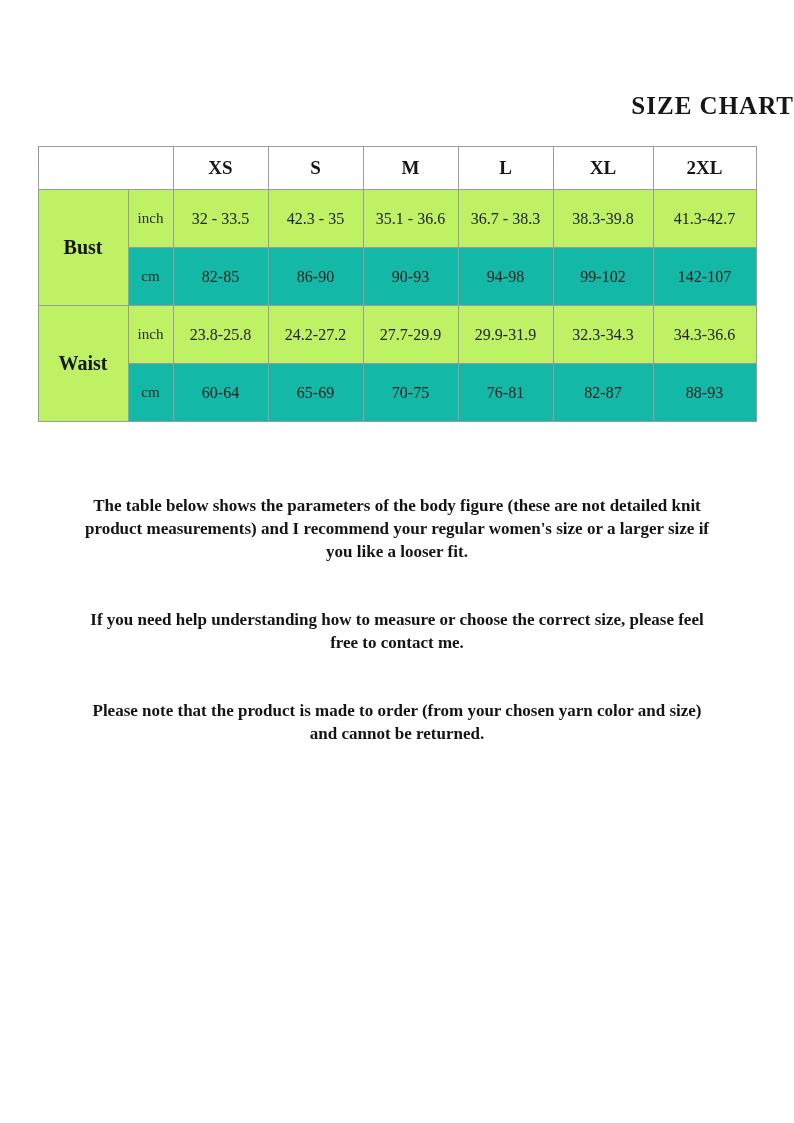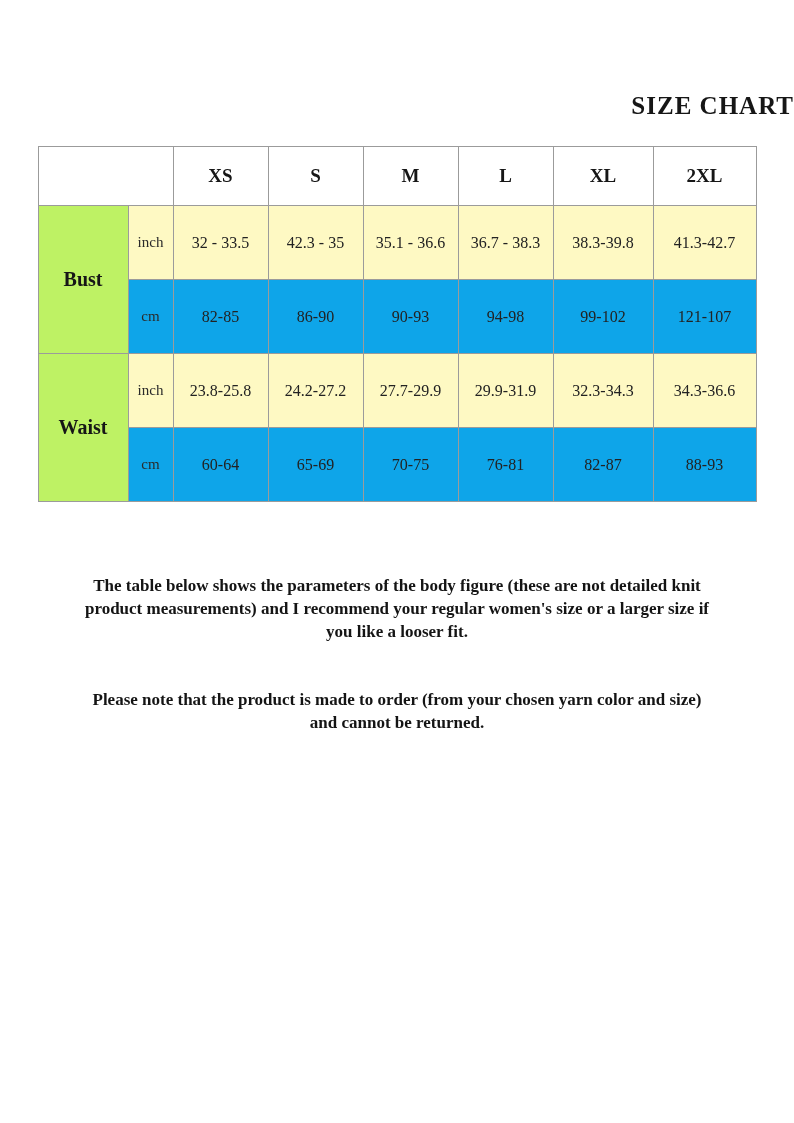--- a/index.html
+++ b/index.html
@@ -31,21 +31,21 @@
   table.size-chart {
     border-collapse: collapse;
     table-layout: fixed;
     width: 718px;
     margin: 26px auto 0 auto;
   }
   table.size-chart td, table.size-chart th {
     border: 1px solid #9b9b9b;
     text-align: center;
     vertical-align: middle;
-    padding: 8px;
+    padding: 0;
   }
   th.size-header {
     height: 42px;
     font-size: 19px;
     font-weight: bold;
     background: #ffffff;
     color: #161616;
   }
   td.corner {
     background: #ffffff;
@@ -58,22 +58,22 @@
   }
   td.unit-label {
     font-size: 15px;
     color: #2a2a2a;
   }
   td.value-cell {
     font-size: 16px;
     color: #222222;
     font-family: Liberation Serif, serif;
   }
-  tr.row-inch td.unit-label, tr.row-inch td.value-cell { background: #fef9c3; height: 57px; }
-  tr.row-cm td.unit-label, tr.row-cm td.value-cell { background: #0ea5e9; height: 57px; }
+  tr.row-inch td.unit-label, tr.row-inch td.value-cell { background: #bef264; height: 57px; }
+  tr.row-cm td.unit-label, tr.row-cm td.value-cell { background: #14b8a6; height: 57px; }
   .notes {
     width: 640px;
     margin: 72px auto 0 auto;
     text-align: center;
   }
   .notes p {
     margin: 0;
     font-size: 17px;
     line-height: 23px;
     font-weight: bold;
@@ -121,21 +121,21 @@
         <td class="value-cell">38.3-39.8</td>
         <td class="value-cell">41.3-42.7</td>
       </tr>
       <tr class="row-cm">
         <td class="unit-label">cm</td>
         <td class="value-cell">82-85</td>
         <td class="value-cell">86-90</td>
         <td class="value-cell">90-93</td>
         <td class="value-cell">94-98</td>
         <td class="value-cell">99-102</td>
-        <td class="value-cell">121-107</td>
+        <td class="value-cell">142-107</td>
       </tr>
 
       <tr class="row-inch">
         <td class="measure-label" rowspan="2">Waist</td>
         <td class="unit-label">inch</td>
         <td class="value-cell">23.8-25.8</td>
         <td class="value-cell">24.2-27.2</td>
         <td class="value-cell">27.7-29.9</td>
         <td class="value-cell">29.9-31.9</td>
         <td class="value-cell">32.3-34.3</td>
@@ -148,16 +148,17 @@
         <td class="value-cell">70-75</td>
         <td class="value-cell">76-81</td>
         <td class="value-cell">82-87</td>
         <td class="value-cell">88-93</td>
       </tr>
     </tbody>
   </table>
 
   <div class="notes">
     <p class="p1">The table below shows the parameters of the body figure  (these are not detailed knit product measurements) and I recommend your regular women's size or a larger size if you like a looser fit.</p>
+    <p>If you need help understanding how to measure or choose the correct size, please feel free to contact me.</p>
     <p>Please note that the product is made to order (from your chosen yarn color and size) and cannot be returned.</p>
   </div>
 
 </div>
 
 </body></html>

